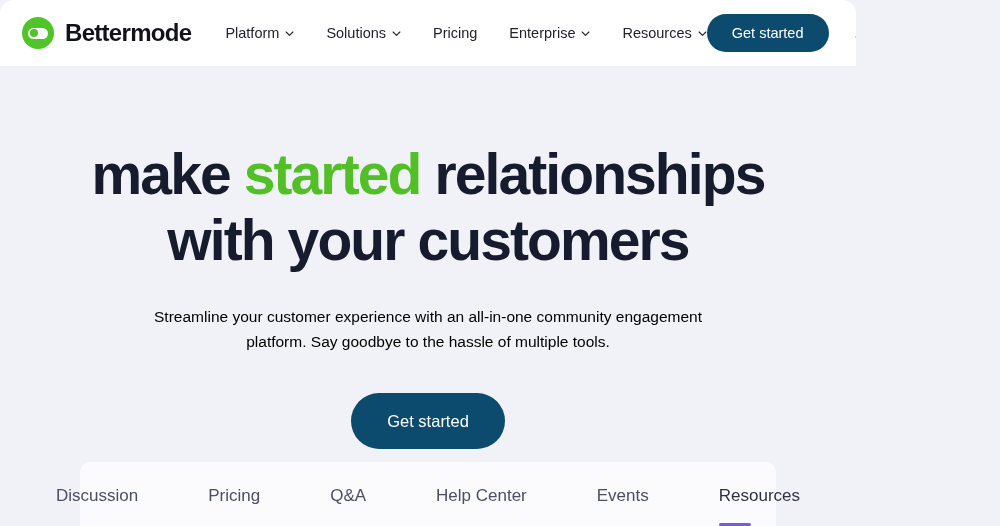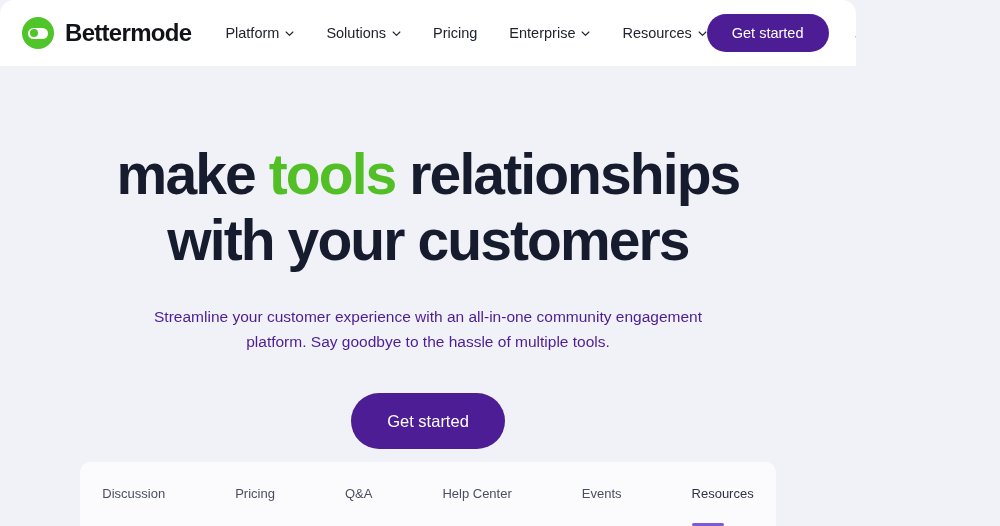--- a/index.html
+++ b/index.html
@@ -105,21 +105,21 @@
   .chev svg { display: block; }
 
   .header-right {
     margin-left: auto;
     display: flex;
     align-items: center;
     gap: 26px;
   }
 
   .btn-green {
-    background: #4c1d95;
+    background: #0c4a6e;
     color: #ffffff;
     border: none;
     border-radius: 999px;
     font-family: inherit;
     cursor: pointer;
     white-space: nowrap;
   }
 
   .btn-header {
     height: 38px;
@@ -151,21 +151,21 @@
     margin: 0 auto;
   }
 
   .headline .accent { color: #52bf26; }
 
   .subtitle {
     margin: 31px auto 0;
     max-width: 596px;
     font-size: 15.5px;
     line-height: 1.62;
-    color: #4c1d95;
+    color: #000000;
   }
 
   .cta-wrap {
     margin-top: 39px;
     display: flex;
     justify-content: center;
   }
 
   .btn-hero {
     height: 56px;
@@ -192,21 +192,21 @@
     top: 0;
     height: 64px;
     display: flex;
     justify-content: center;
     gap: 70px;
     padding-top: 24px;
   }
 
   .tab {
     position: relative;
-    font-size: 13px;
+    font-size: 17px;
     color: #4a4f63;
     cursor: pointer;
     white-space: nowrap;
     padding-bottom: 12px;
   }
 
   .tab.active { color: #2e3244; }
 
   .tab.active .tab-underline {
     position: absolute;
@@ -281,21 +281,21 @@
     <div class="header-right">
       <button class="btn-green btn-header">Get started</button>
       <span class="signin">Sign in</span>
     </div>
 
   </header>
 
   <section class="hero">
 
     <h1 class="headline">
-      <span><span>make </span><span class="accent">tools</span><span> relationships</span></span>
+      <span><span>make </span><span class="accent">started</span><span> relationships</span></span>
       <br>
       <span>with your customers</span>
     </h1>
 
     <p class="subtitle">Streamline your customer experience with an all-in-one community engagement platform. Say goodbye to the hassle of multiple tools.</p>
 
     <div class="cta-wrap">
       <button class="btn-green btn-hero">Get started</button>
     </div>
 

